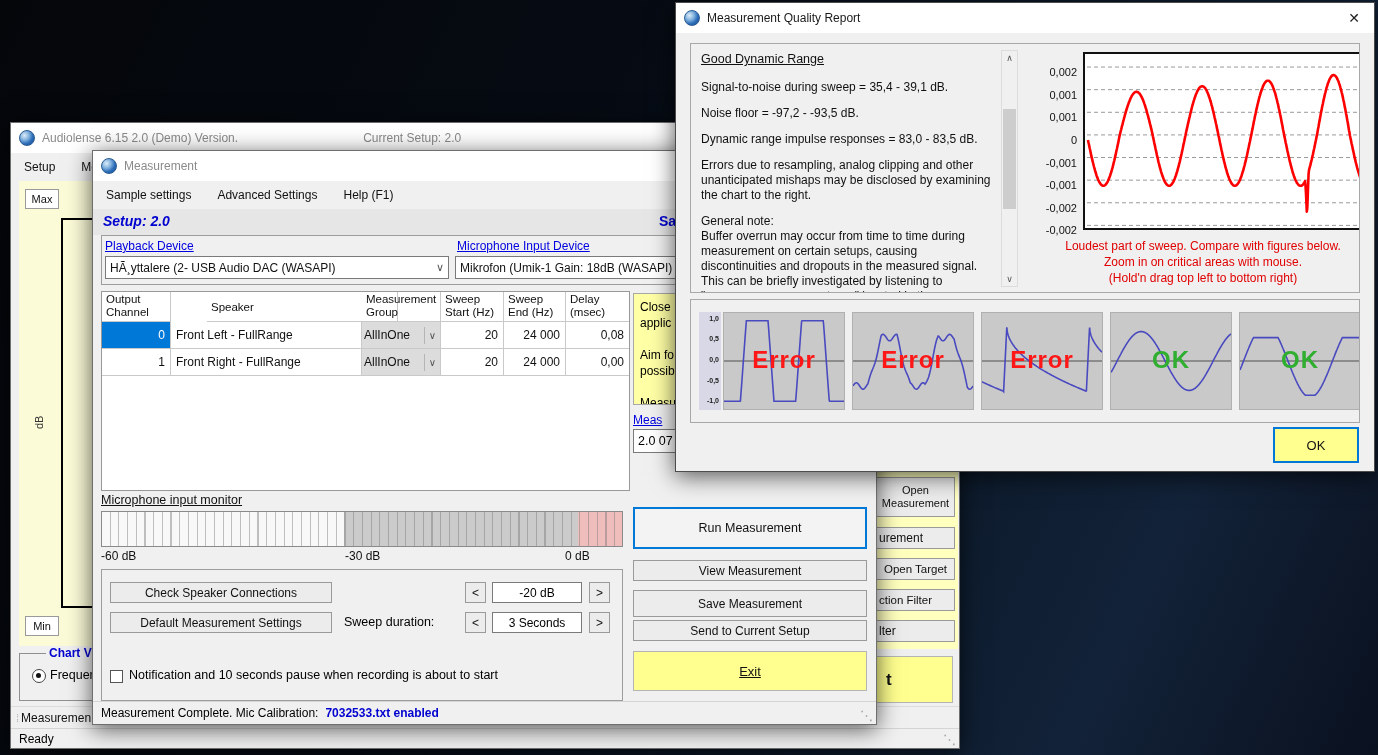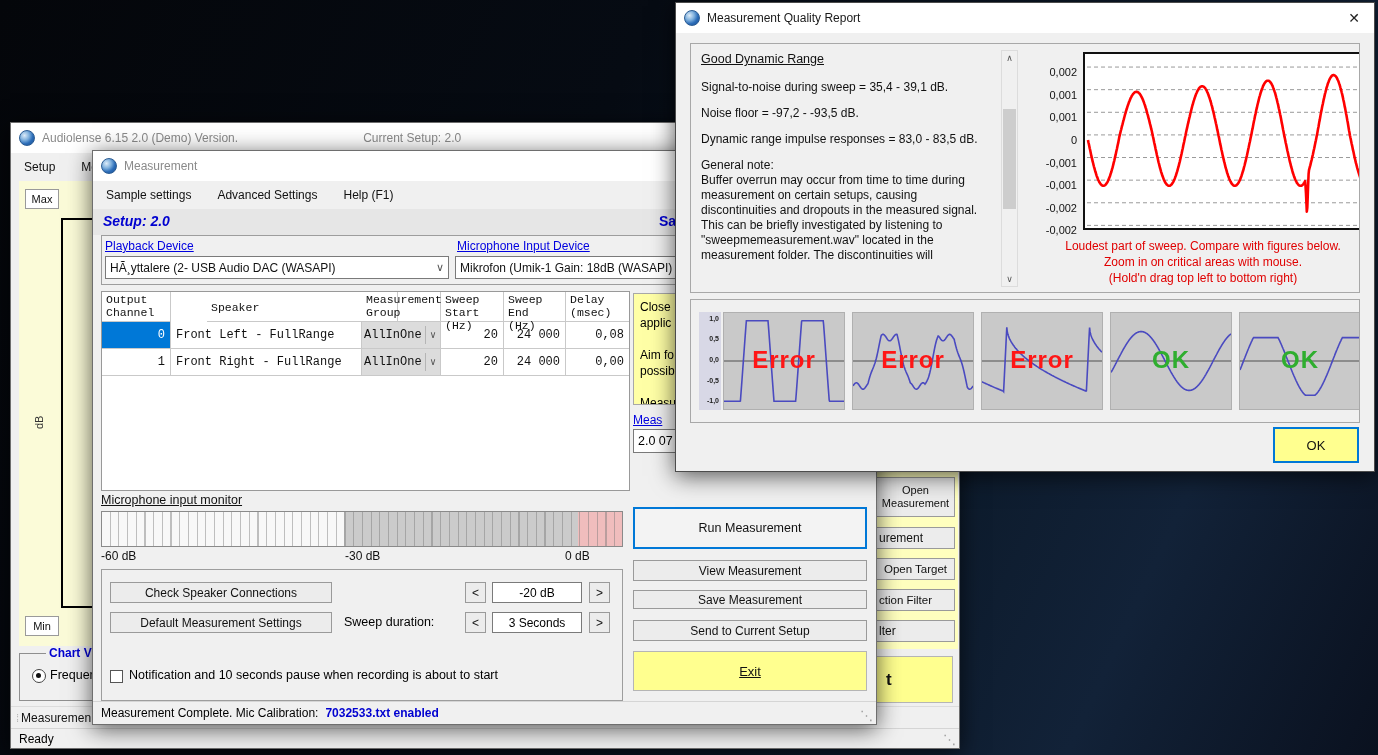--- a/index.html
+++ b/index.html
@@ -140,21 +140,21 @@
       <div class="combo" style="left:3px;top:20px;width:344px;">
         <span>HÃ¸yttalere (2- USB Audio DAC    (WASAPI)</span>
         <span class="arrow">∨</span>
       </div>
       <span class="link" style="position:absolute;left:355px;top:3px;">Microphone Input Device</span>
       <div class="combo" style="left:353px;top:20px;width:310px;">
         <span>Mikrofon (Umik-1  Gain: 18dB   (WASAPI)</span>
       </div>
     </div>
 
-    <div class="tbl" style="left:8px;top:140px;width:529px;height:200px;font-family:Liberation Mono, monospace;">
+    <div class="tbl" style="left:8px;top:140px;width:529px;height:200px;">
       <div class="hc" style="left:0;width:69px;">Output
 Channel</div>
       <div class="hc" style="left:69px;width:191px;padding-top:9px;margin-left:36px;">Speaker</div>
       <div class="hc" style="left:260px;width:79px;">Measurement
 Group</div>
       <div class="hc" style="left:339px;width:63px;">Sweep
 Start (Hz)</div>
       <div class="hc" style="left:402px;width:62px;">Sweep
 End (Hz)</div>
       <div class="hc" style="left:464px;width:63px;border-right:none;">Delay
@@ -209,21 +209,21 @@
       <div class="btn stepbtn" style="left:363px;top:42px;">&lt;</div>
       <div class="valbox" style="left:390px;top:42px;width:90px;">3 Seconds</div>
       <div class="btn stepbtn" style="left:487px;top:42px;">&gt;</div>
 
       <span class="checkbox" style="left:8px;top:100px;"></span>
       <span style="position:absolute;left:27px;top:98px;font-size:12.5px;">Notification and 10 seconds pause when recording is about to start</span>
     </div>
 
     <div class="btn" style="left:540px;top:356px;width:234px;height:42px;border:2px solid #0078d7;background:#f3f3f3;font-size:12.5px;">Run Measurement</div>
     <div class="btn" style="left:540px;top:409px;width:234px;height:21px;">View Measurement</div>
-    <div class="btn" style="left:540px;top:439px;width:234px;height:19px;">Save Measurement</div>
+    <div class="btn" style="left:540px;top:439px;width:234px;height:27px;">Save Measurement</div>
     <div class="btn" style="left:540px;top:469px;width:234px;height:21px;">Send to Current Setup</div>
     <div class="btn yellow" style="left:540px;top:500px;width:234px;height:40px;font-size:13px;border-color:#b5b5b5;text-decoration:underline;">Exit</div>
 
     <div class="statusbar" style="top:550px;height:23px;">
       <span>Measurement Complete.  Mic Calibration:</span>
       <span class="bluebold" style="margin-left:7px;">7032533.txt enabled</span>
       <span class="grip">⋱</span>
     </div>
   </div>
 
@@ -233,20 +233,21 @@
       <span class="titletext active">Measurement Quality Report</span>
       <span class="closex">✕</span>
     </div>
 
     <div class="rpanel" style="left:14px;top:40px;width:670px;height:250px;">
       <div id="report-textcol">
         <div class="hd">Good Dynamic Range</div>
         <p>Signal-to-noise during sweep = 35,4 - 39,1 dB.</p>
         <p>Noise floor = -97,2  -  -93,5 dB.</p>
         <p>Dynamic range impulse responses = 83,0 - 83,5 dB.</p>
+        <p>Errors due to resampling, analog clipping and other unanticipated mishaps may be disclosed by examining the chart to the right.</p>
         <p style="margin-bottom:0;">General note:</p>
         <p>Buffer overrun may occur from time to time during measurement on certain setups, causing discontinuities and dropouts in the measured signal. This can be briefly investigated by listening to  "sweepmemeasurement.wav" located in the measurement folder. The discontinuities will</p>
       </div>
       <div id="report-scroll">
         <span class="sarr" style="top:2px;">∧</span>
         <div class="sthumb" style="top:58px;height:100px;"></div>
         <span class="sarr" style="bottom:2px;">∨</span>
       </div>
       <div id="sweep-ticks">
           <span style="top: 14.05px;">0,002</span>

